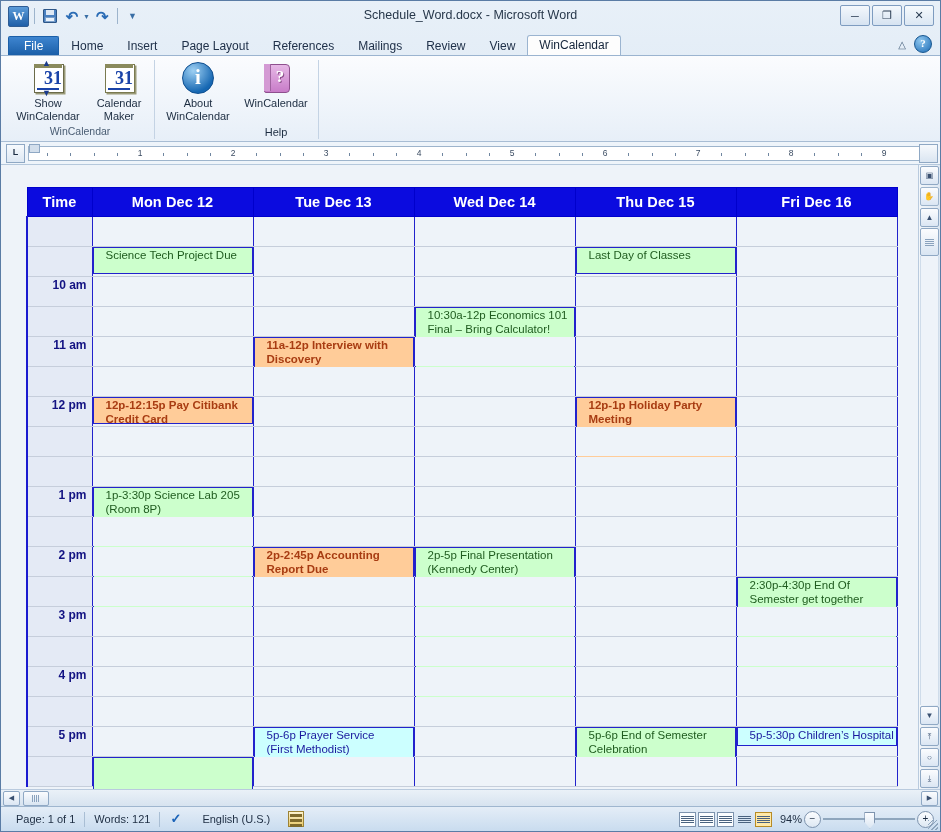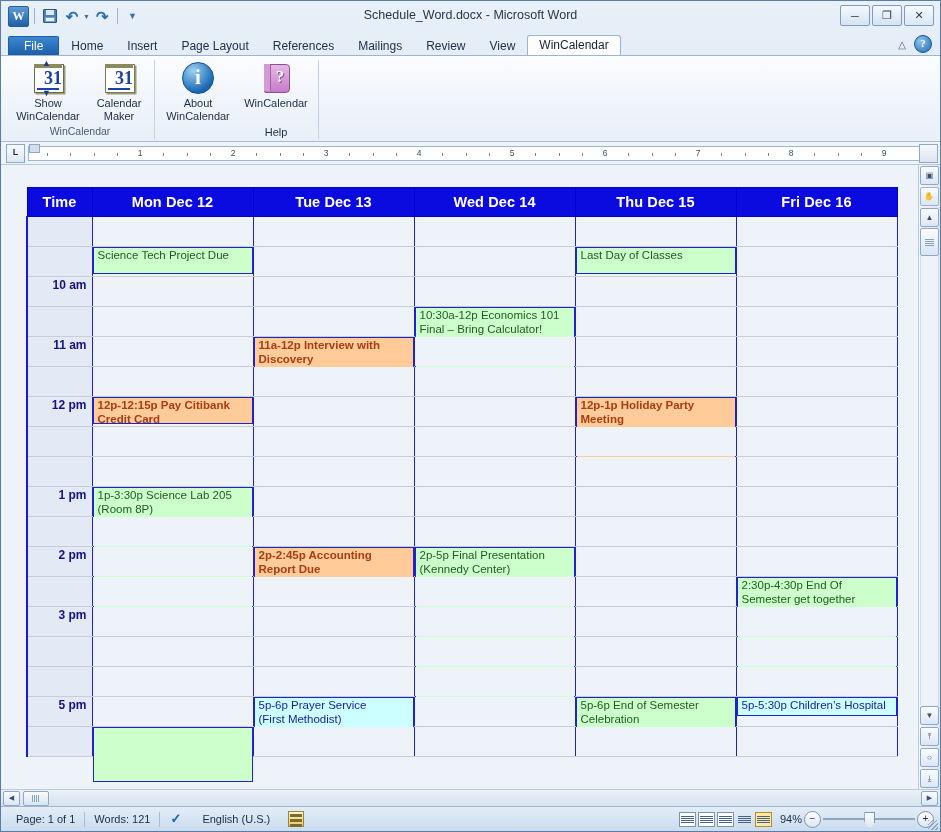--- a/index.html
+++ b/index.html
@@ -174,21 +174,21 @@
   table.cal td.hr-top{border-top:1px solid #2222cc;}
   table.cal td.timecell{
     background:#e4eaf5;text-align:right;padding:1px 5px 0 0;
     font-size:12px;font-weight:bold;color:#121282;
     border-left:2px solid #1a1ad0;border-right:1px solid #2222cc;margin-left:44px;
   }
   table.cal td.daycell{position:relative;}
   table.cal tr.hourline td{border-top:1px solid #2222cc;}
   .evt{
     position:absolute;left:0;right:0;top:0;
-    box-sizing:border-box;padding:1px 2px 0 4px;
+    box-sizing:border-box;padding:1px 2px 0 12px;
     font-size:11.5px;line-height:13.5px;overflow:hidden;
     border:1px solid #2222cc;
   }
   .evt.green{background:#ccffcc;color:#1f5c1f;}
   .evt.orange{background:#ffcc99;color:#a83c12;font-weight:bold;}
   .evt.cyan{background:#ccffff;color:#1a1a9e;}
   .evt.plain{background:#eef3f9;color:#101010;}
   .evt .ln{display:block;white-space:nowrap;}
 
   
@@ -601,20 +601,28 @@
               <td class="daycell hr-top"></td>
             </tr>
             <tr>
               <td class="timecell"></td>
               <td class="daycell"></td>
               <td class="daycell"></td>
               <td class="daycell"></td>
               <td class="daycell"></td>
               <td class="daycell"></td>
             </tr>
+            <tr class="hourline">
+              <td class="timecell hr-top">4 pm</td>
+              <td class="daycell hr-top"></td>
+              <td class="daycell hr-top"></td>
+              <td class="daycell hr-top"></td>
+              <td class="daycell hr-top"></td>
+              <td class="daycell hr-top"></td>
+            </tr>
             <tr>
               <td class="timecell"></td>
               <td class="daycell"></td>
               <td class="daycell"></td>
               <td class="daycell"></td>
               <td class="daycell"></td>
               <td class="daycell"></td>
             </tr>
             <tr class="hourline">
               <td class="timecell hr-top">5 pm</td>

